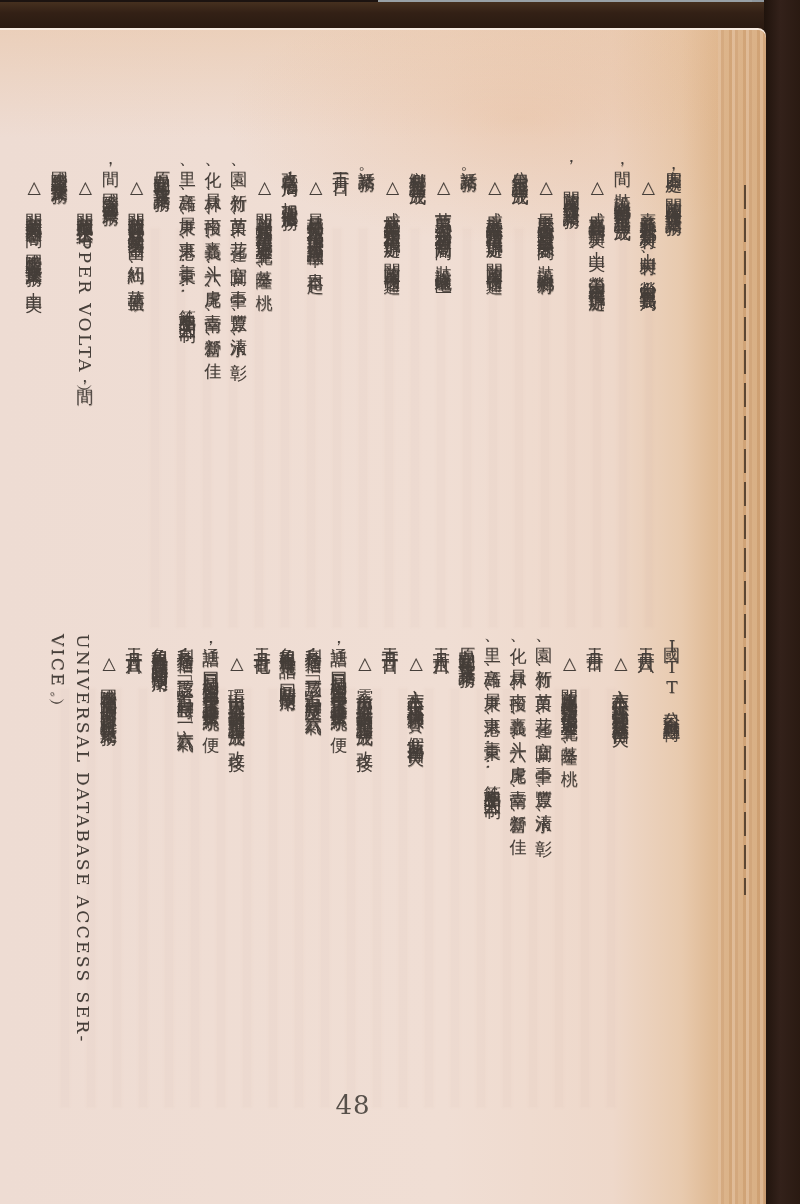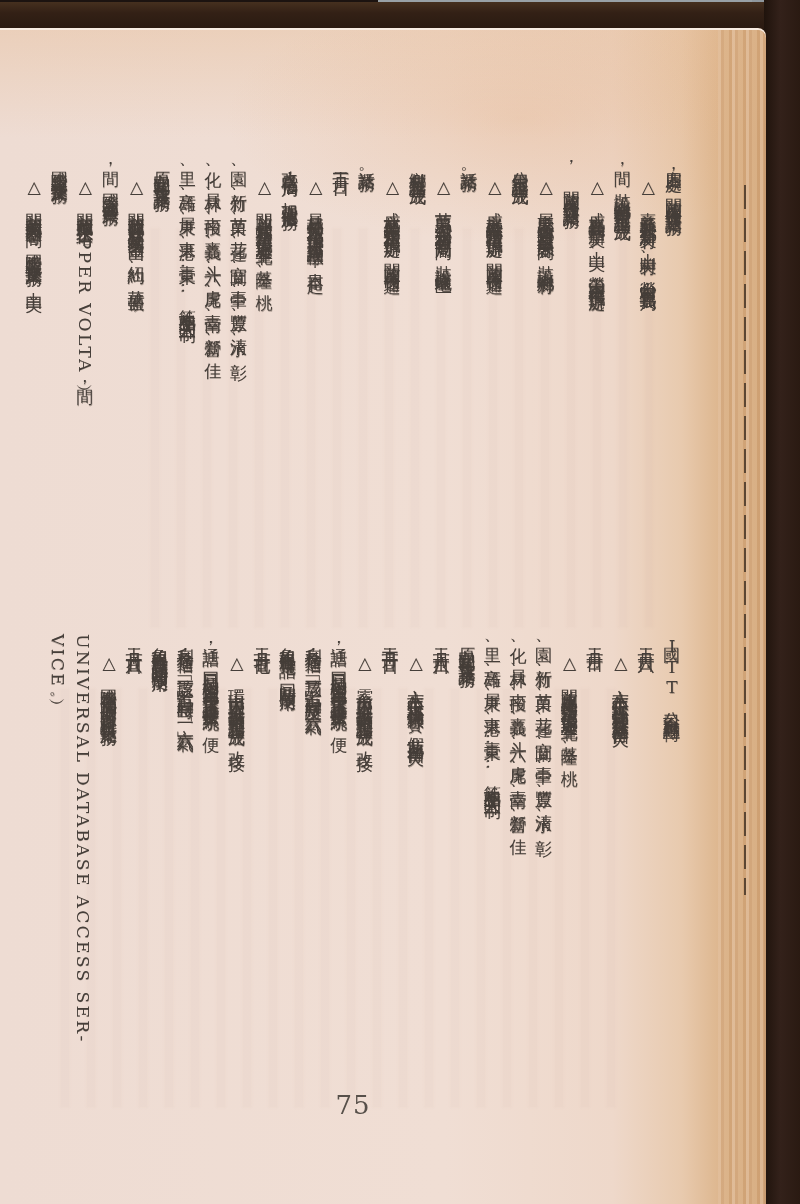--- a/index.html
+++ b/index.html
@@ -128,13 +128,13 @@
   <div class="col indent">△環山市內人工電話換裝自動電話工程完成，改接</div>
   <div class="col">通話，同日起納入全區用戶長途電話直接撥號系統，便</div>
   <div class="col">利長途通信，該處「一一七」自動報時、「一六六」氣</div>
   <div class="col">象報告服務電話同時開放使用。</div>
   <div class="col">十二月廿八日</div>
   <div class="col indent">△國際電信局開放「國際百科資料供應業務」（</div>
   <div class="col">UNIVERSAL DATABASE ACCESS SER-</div>
   <div class="col">VICE）。</div>
 </div>
 
-<div class="page-num">75</div>
+<div class="page-num">48</div>
 
 </body></html>

